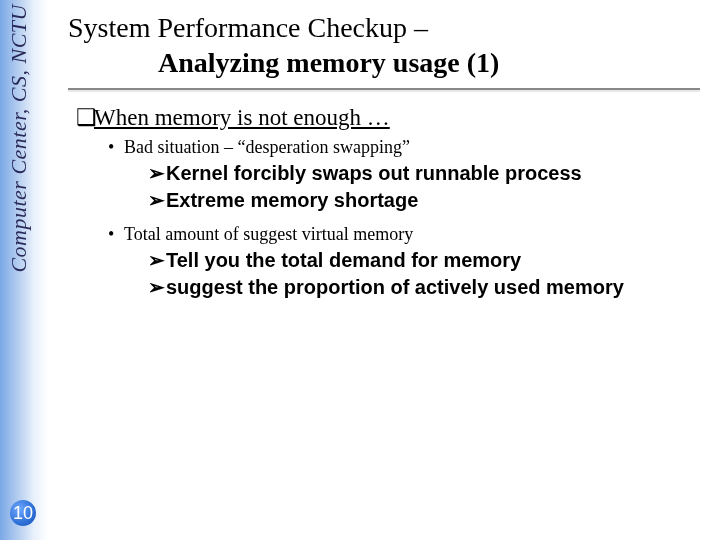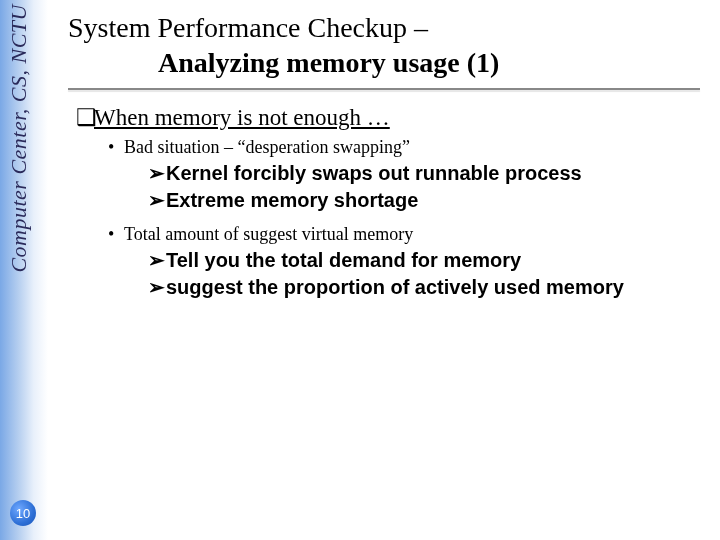--- a/index.html
+++ b/index.html
@@ -37,21 +37,21 @@
   .page-num {
     position: absolute;
     left: 10px;
     bottom: 14px;
     width: 26px;
     height: 26px;
     border-radius: 50%;
     background: radial-gradient(circle at 35% 35%, #6fa8ff 0%, #2d6fd6 60%, #1a55b8 100%);
     color: #fff;
     font-family: Arial, sans-serif;
-    font-size: 13px;
+    font-size: 18px;
     display: flex;
     align-items: center;
     justify-content: center;
   }
   .content {
     position: absolute;
     left: 68px;
     top: 10px;
     right: 20px;
   }

